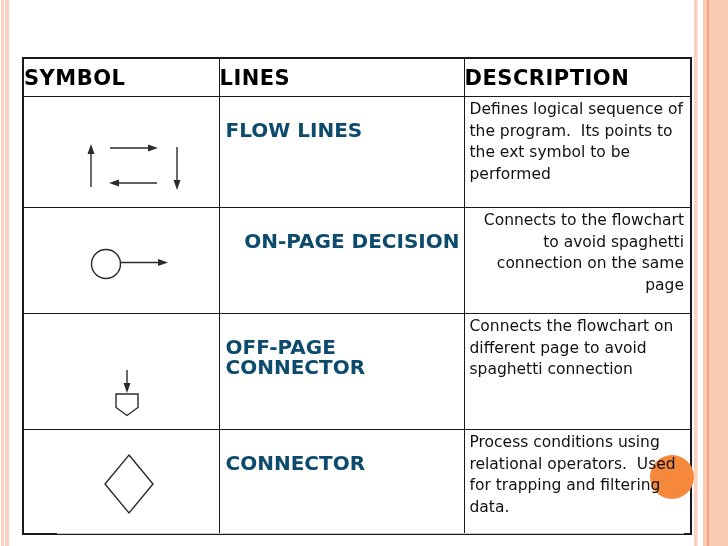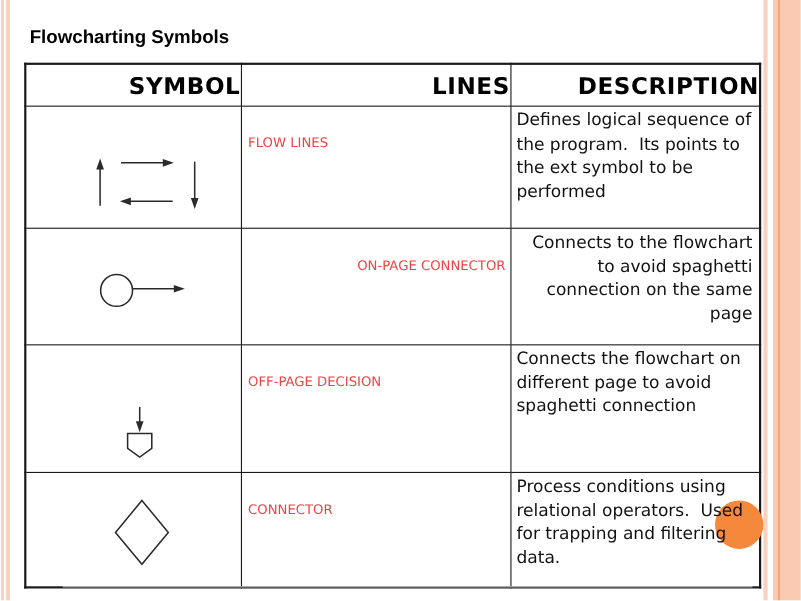--- a/index.html
+++ b/index.html
@@ -64,37 +64,37 @@
     border: 1.5px solid #1a1a1a;
     padding: 0;
     vertical-align: top;
     background: transparent;
   }
   .symtable { border: 2px solid #1a1a1a; }
   .symtable th {
     height: 37px;
     font-size: 21px;
     font-weight: bold;
-    text-align: right;
+    text-align: left;
     vertical-align: middle;
     color: #000000;
     letter-spacing: 0.5px;
   }
   tr.row-1 td { height: 110px; }
   tr.row-2 td { height: 105px; text-align: right; }
   tr.row-3 td { height: 115px; }
   tr.row-4 td { height: 103px; margin-left: 44px; }
   td.sym-cell { position: relative; }
   td.sym-cell svg { position: absolute; }
   .name-label {
     display: block;
     padding: 23px 4px 0 6px;
-    font-size: 12px;
-    font-weight: normal;
-    color: #ef4444;
+    font-size: 20px;
+    font-weight: bold;
+    color: #0c4a6e;
     line-height: 20px;
     position: relative;
     z-index: 10;
   }
   .desc-text {
     display: block;
     padding: 2px 6px 0 5px;
     font-size: 15.5px;
     color: #111111;
     line-height: 21.5px;
@@ -127,21 +127,20 @@
   }
   .sym-fill { fill: #2b2b2b; stroke: none; }
 </style>
 </head>
 <body>
 
 <div class="slide">
   <div class="stripe-left"></div>
   <div class="stripe-right"></div>
 
-  <h1 class="title">Flowcharting Symbols</h1>
 
   <table class="symtable">
     <colgroup>
       <col style="width:196px">
       <col style="width:245px">
       <col style="width:227px">
     </colgroup>
     <thead>
       <tr>
         <th>SYMBOL</th>
@@ -172,36 +171,36 @@
       </tr>
       <tr class="row-2">
         <td class="sym-cell">
           <svg style="left:66px; top:38px;" width="112" height="38" viewBox="0 0 112 38">
             <circle class="sym-stroke" cx="16" cy="18" r="14.5"></circle>
             <line class="sym-stroke" x1="30.5" y1="16.5" x2="70" y2="16.5"></line>
             <polygon class="sym-fill" points="78,16.5 68,13 68,20"></polygon>
           </svg>
         </td>
         <td>
-          <span class="name-label">ON-PAGE CONNECTOR</span>
+          <span class="name-label">ON-PAGE DECISION</span>
         </td>
         <td>
           <span class="desc-text">Connects to the flowchart to avoid spaghetti connection on the same page</span>
         </td>
       </tr>
       <tr class="row-3">
         <td class="sym-cell">
           <svg style="left:88px; top:56px;" width="30" height="48" viewBox="0 0 30 48">
             <line class="sym-stroke" x1="15" y1="0" x2="15" y2="15"></line>
             <polygon class="sym-fill" points="15,23 11.5,13 18.5,13"></polygon>
             <path class="sym-stroke" d="M4,24 H26 V37.5 L15,45.5 L4,37.5 Z"></path>
           </svg>
         </td>
         <td>
-          <span class="name-label">OFF-PAGE DECISION</span>
+          <span class="name-label">OFF-PAGE CONNECTOR</span>
         </td>
         <td>
           <span class="desc-text">Connects the flowchart on different page to avoid spaghetti connection</span>
         </td>
       </tr>
       <tr class="row-4">
         <td class="sym-cell">
           <svg style="left:79px; top:23px;" width="52" height="62" viewBox="0 0 52 62">
             <polygon class="sym-stroke" points="26,2 50,31 26,60 2,31"></polygon>
           </svg>

